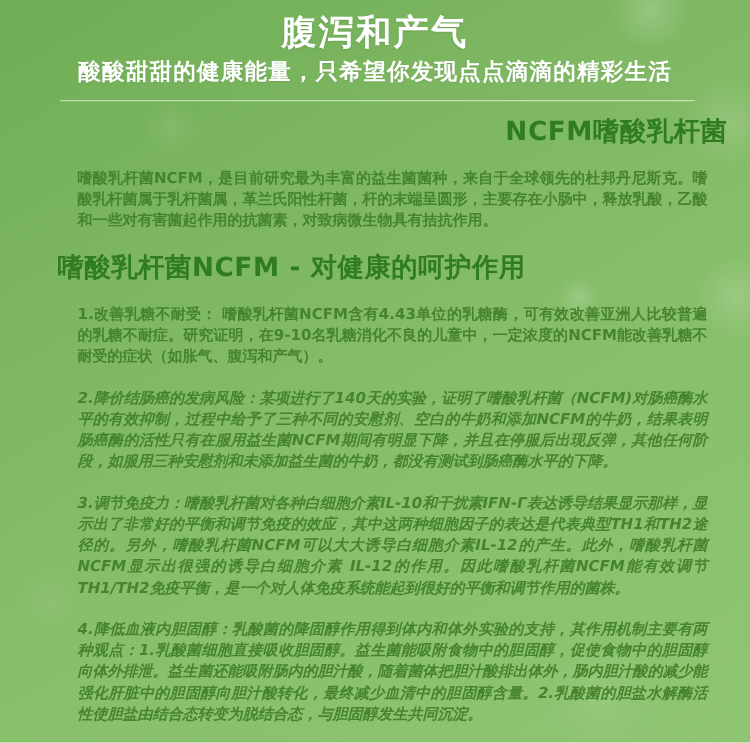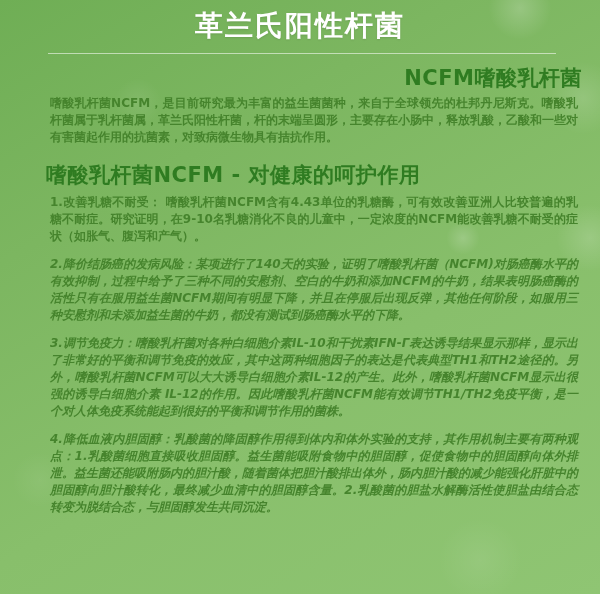--- a/index.html
+++ b/index.html
@@ -32,30 +32,31 @@
   .content{padding:0 18px 0 46px;}
   h2.sec-heading{
     margin:0;color:#2f7c21;font-size:21px;font-weight:bold;line-height:26px;
     letter-spacing:0.5px;
   }
   .sec1 h2{margin-top:11px;text-align:right;}
   .sec2 h2{margin-top:16px;}
   .sec1 .paras{margin-top:3px;}
   .sec2 .paras{margin-top:6px;}
   p.body-text{
-    margin:4px;color:#46842d;font-size:12px;font-weight:bold;line-height:17px;
+    margin:16px;color:#46842d;font-size:12px;font-weight:bold;line-height:17px;
     text-align:justify;
   }
   .sec2 p.body-text + p.body-text{margin-top:11px;font-style:italic;}
 </style>
 </head>
 <body>
 
 <div class="banner">
-  <div class="title">革兰氏阳性杆菌</div>
+  <div class="title">腹泻和产气</div>
+  <div class="subtitle">酸酸甜甜的健康能量，只希望你发现点点滴滴的精彩生活</div>
 </div>
 
 <div class="divider"></div>
 
 <div class="content">
 
   <div class="sec1">
     <h2 class="sec-heading">NCFM嗜酸乳杆菌</h2>
     <div class="paras">
       <p class="body-text">嗜酸乳杆菌NCFM，是目前研究最为丰富的益生菌菌种，来自于全球领先的杜邦丹尼斯克。嗜酸乳杆菌属于乳杆菌属，革兰氏阳性杆菌，杆的末端呈圆形，主要存在小肠中，释放乳酸，乙酸和一些对有害菌起作用的抗菌素，对致病微生物具有拮抗作用。</p>

